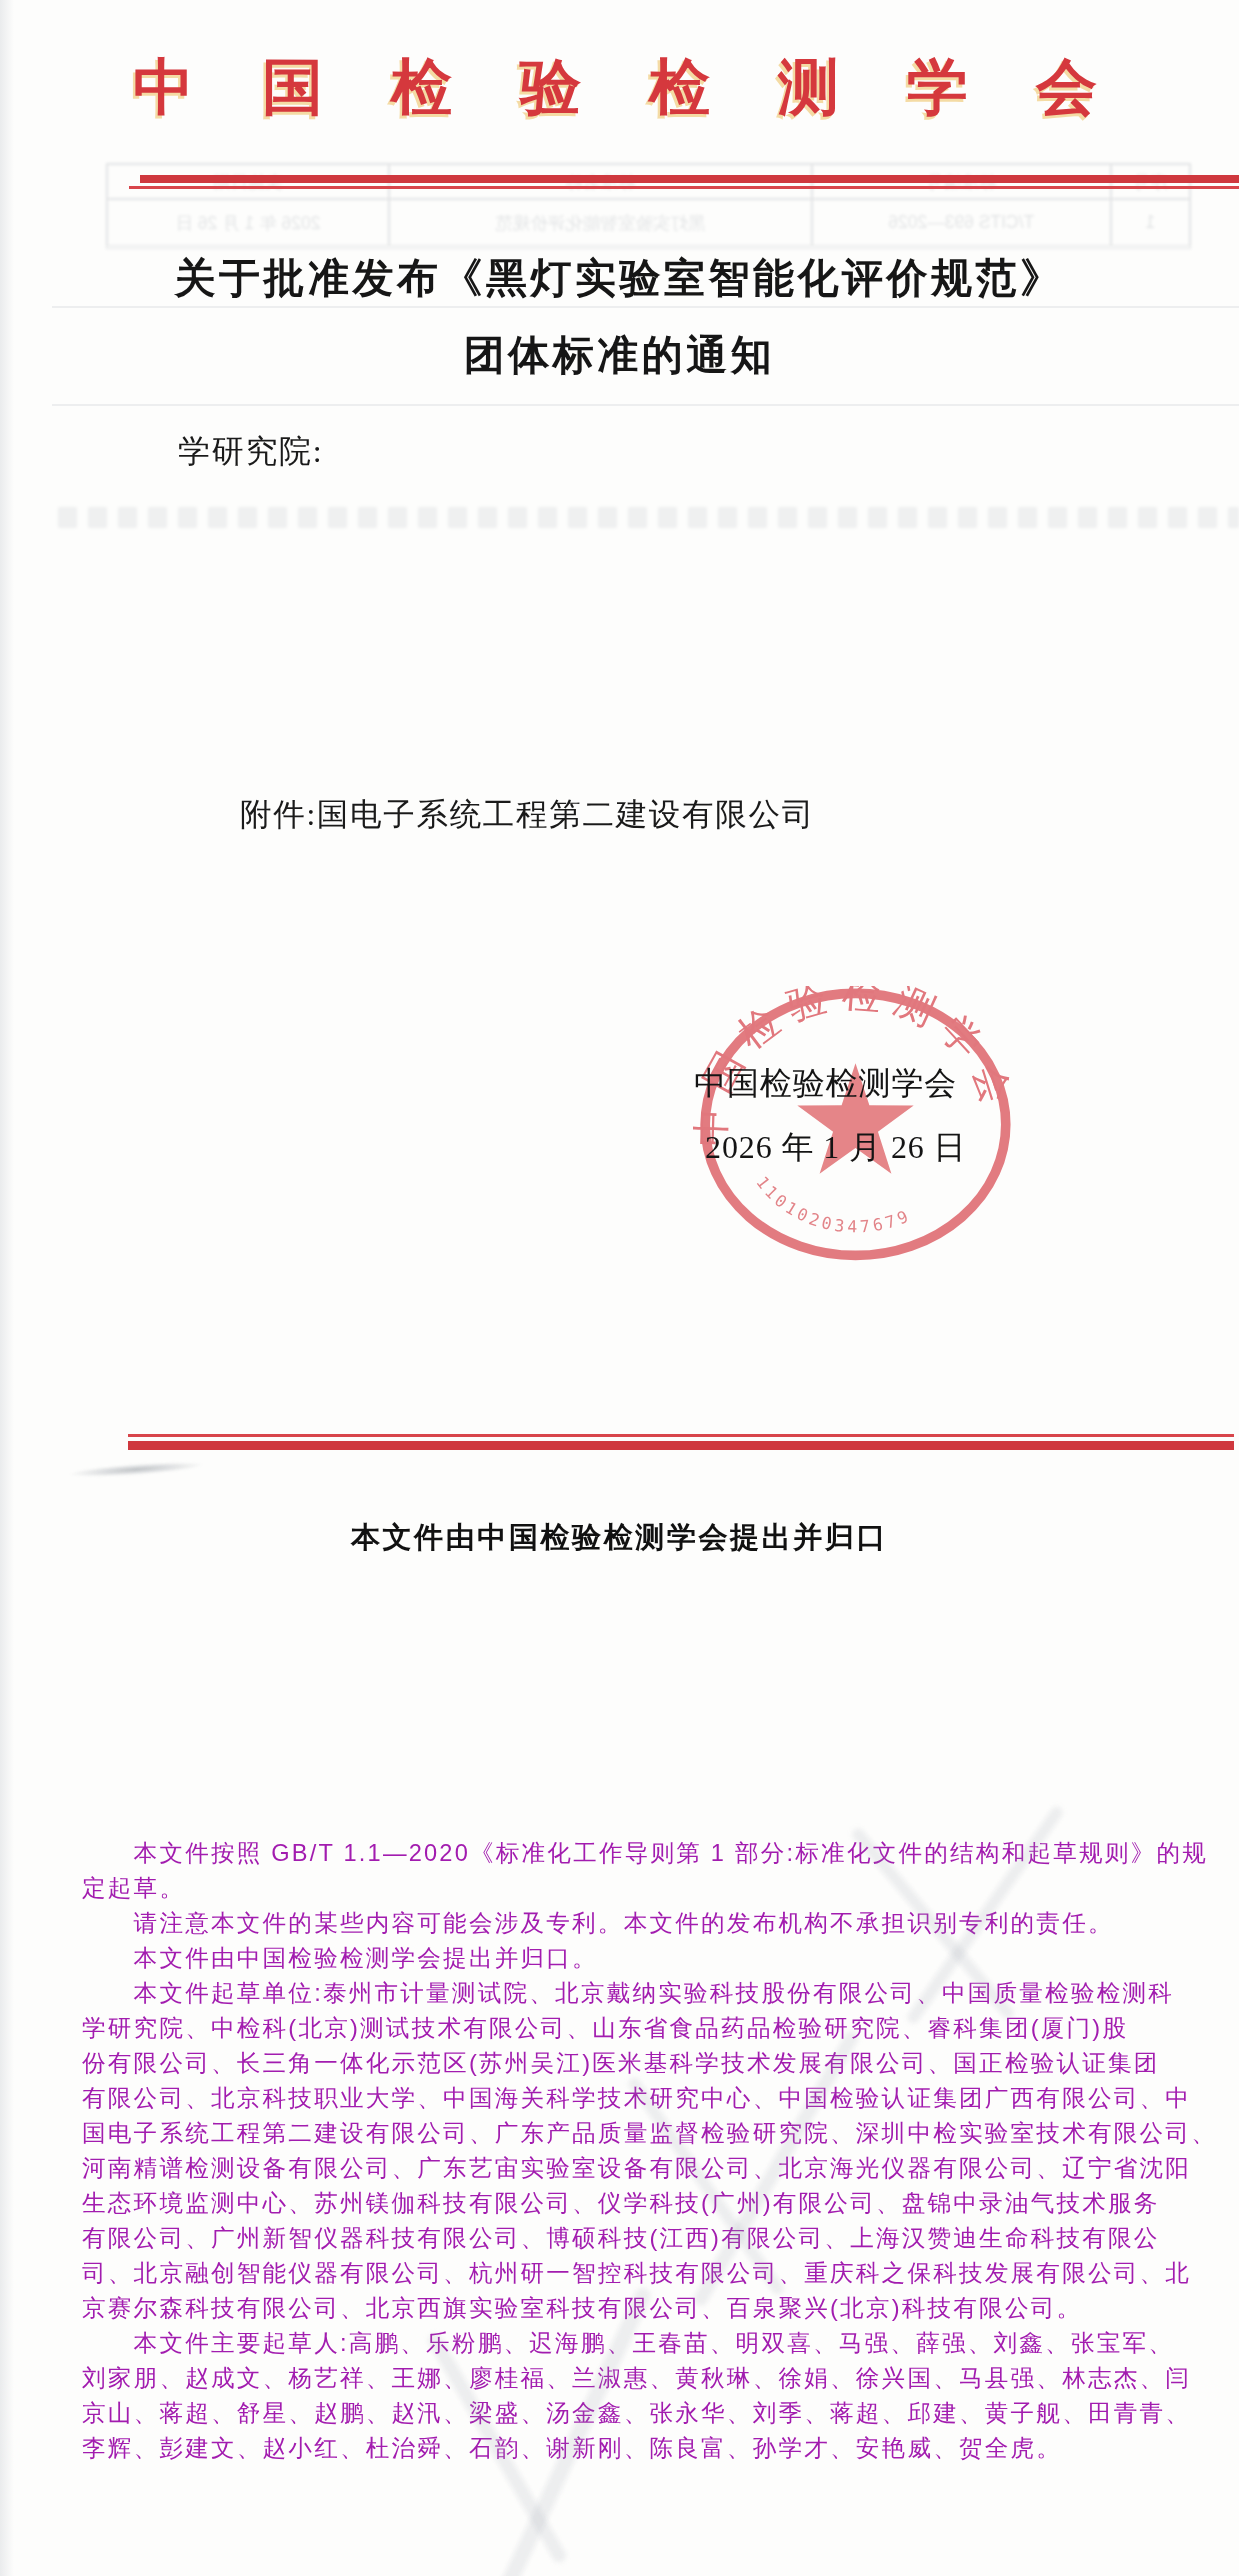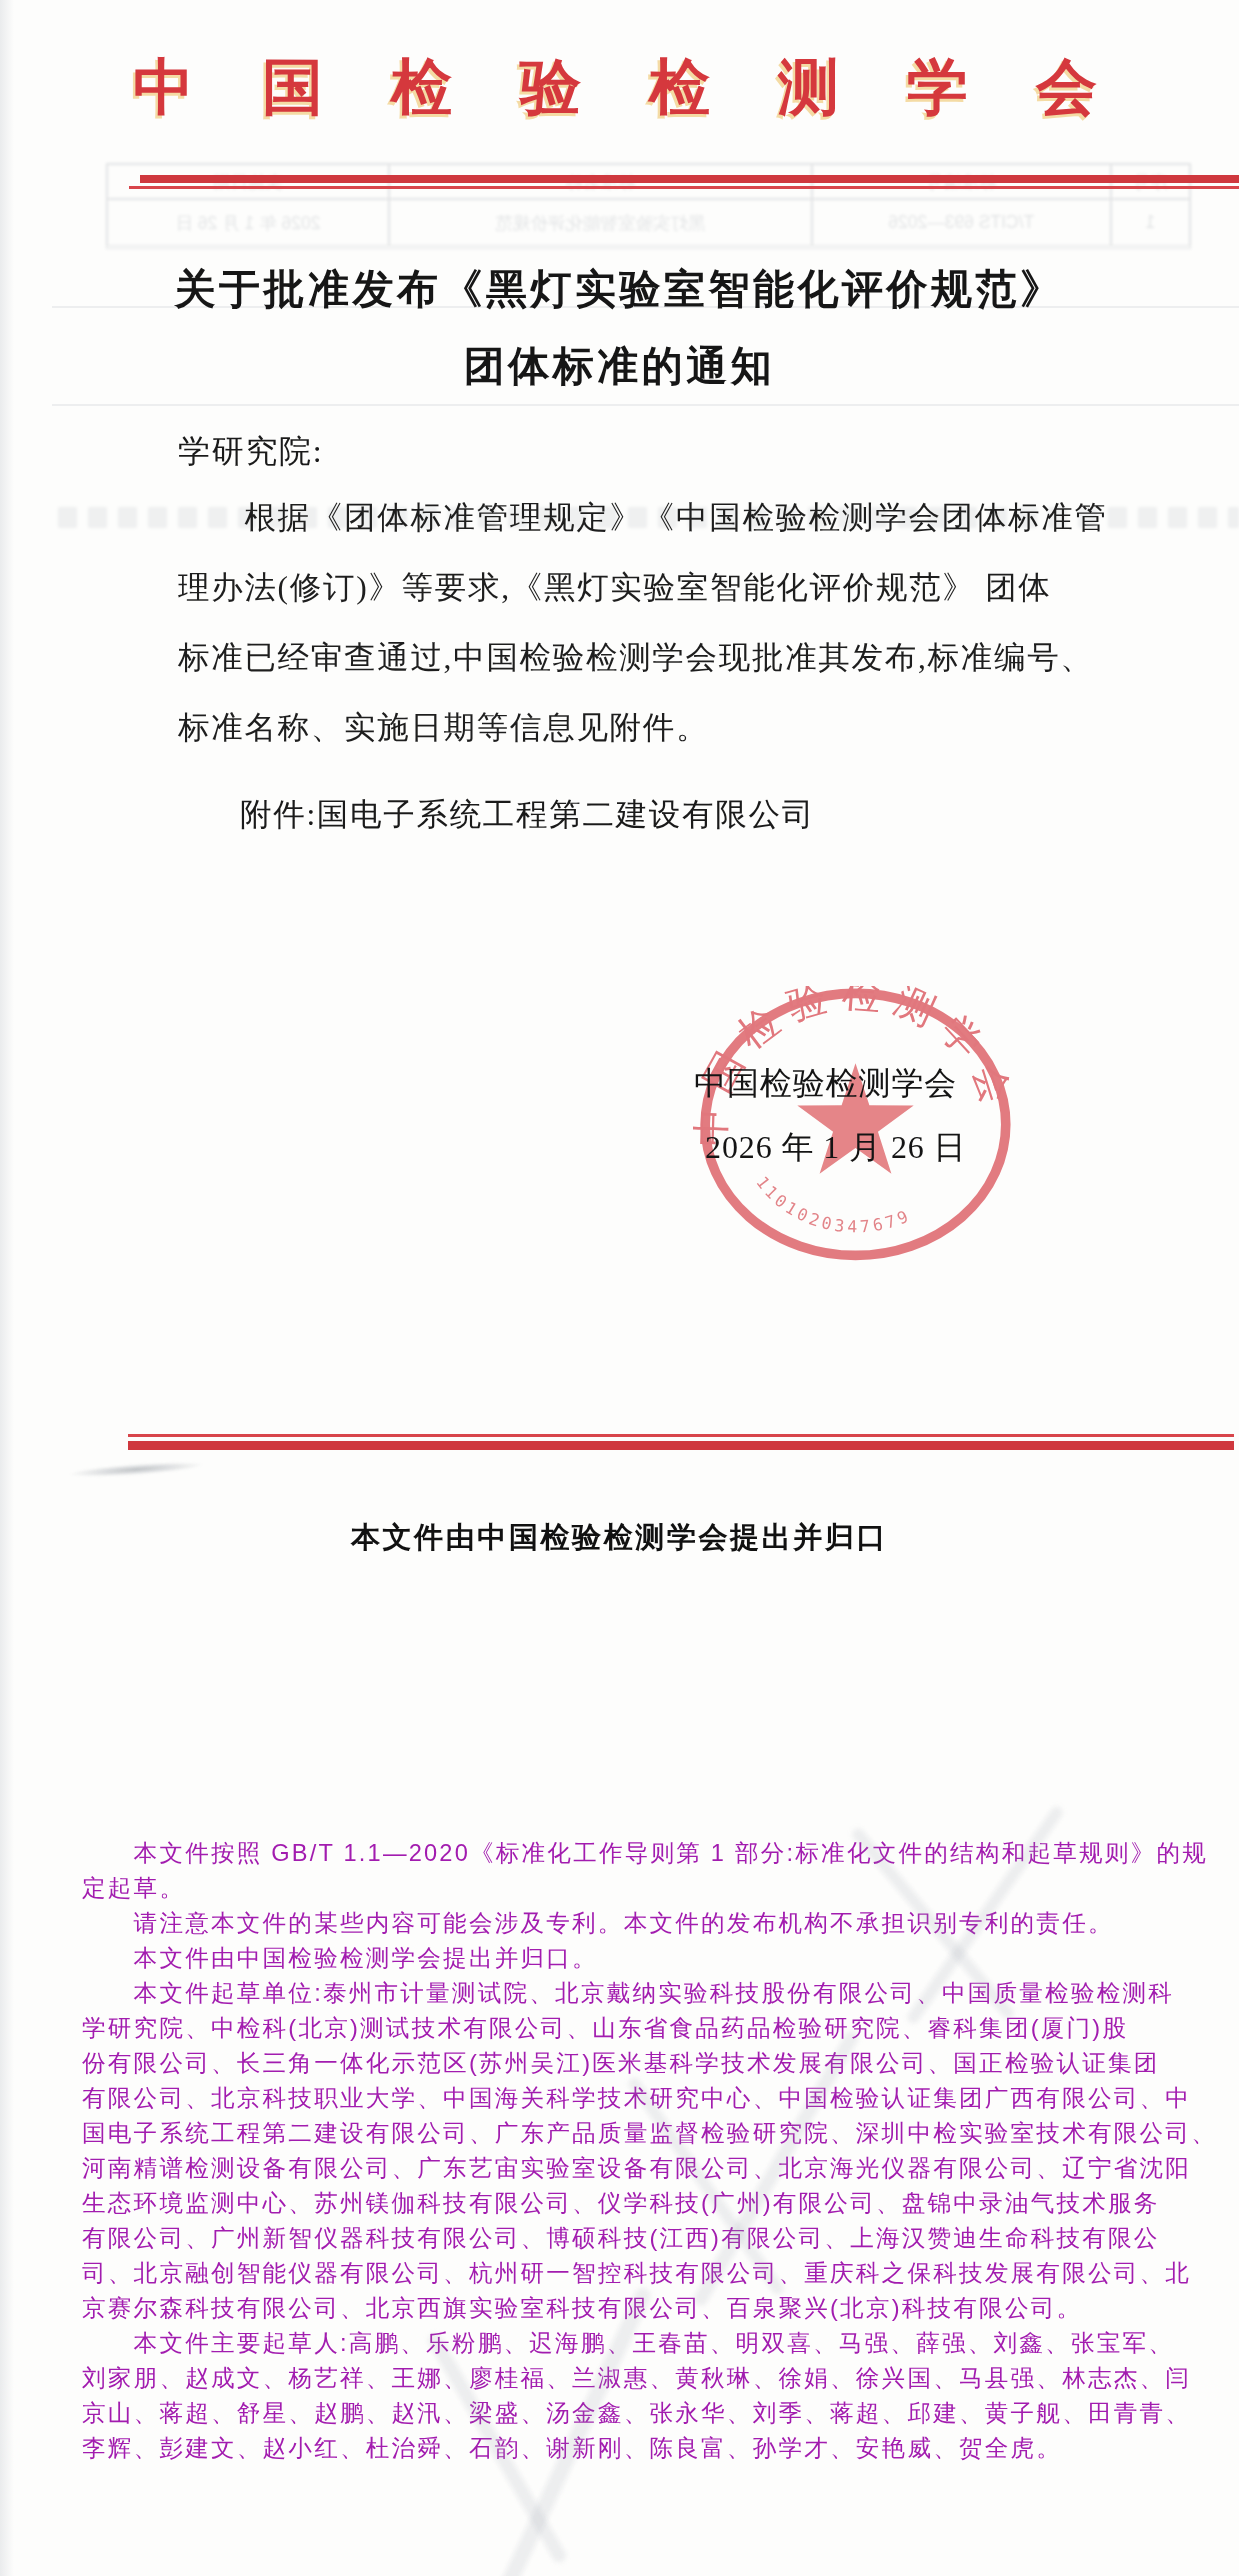--- a/index.html
+++ b/index.html
@@ -6,21 +6,21 @@
   .page{position:relative;width:1239px;height:2576px;background:#fdfdfc;overflow:hidden;
         font-family:"Liberation Serif","DejaVu Serif",serif;color:#1a1a1a;}
   .edge-shade{position:absolute;left:0;top:0;bottom:0;width:14px;
         background:linear-gradient(90deg,rgba(135,145,158,.16),rgba(135,145,158,0));}
   
   .banner{position:absolute;left:133px;top:47px;font-size:61px;font-weight:bold;
         letter-spacing:68px;white-space:nowrap;color:#d5383d;
         text-shadow:-2.6px 2.6px 0 rgba(233,178,58,.45);}
   .rule1-thick{position:absolute;left:140px;right:0;top:175px;height:7.9px;background:#cf383e;}
   .rule1-thin{position:absolute;left:129px;right:0;top:186px;height:2.6px;background:#d8454b;}
-  .notice-title{position:absolute;left:0;right:0;top:251px;text-align:center;
+  .notice-title{position:absolute;left:0;right:0;top:240px;text-align:center;
         font-size:41px;font-weight:bold;line-height:77px;letter-spacing:3.5px;
         white-space:pre-line;color:#161616;}
   .salutation{position:absolute;left:178px;top:430px;font-size:32px;letter-spacing:1.7px;}
   .body-text{position:absolute;left:178px;top:483px;font-size:31.5px;line-height:70px;
         letter-spacing:1.7px;white-space:pre;color:#1e1e1e;}
   .attachment-note{position:absolute;left:240px;top:794px;font-size:31.5px;letter-spacing:1.7px;}
   
   .seal-svg{position:absolute;left:693px;top:986px;}
   .seal-org{position:absolute;left:694px;top:1062px;font-size:32px;letter-spacing:0.9px;color:#141414;}
   .seal-date{position:absolute;left:705px;top:1126px;font-size:32px;letter-spacing:0.9px;color:#141414;}
@@ -86,24 +86,20 @@
   <div class="ghost-line" style="top:404px;"></div>
   <div class="ghost-textband"></div>
 
   <div class="banner">中国检验检测学会</div>
   <div class="rule1-thick"></div>
   <div class="rule1-thin"></div>
 
   <div class="notice-title">关于批准发布《黑灯实验室智能化评价规范》
 团体标准的通知</div>
   <div class="salutation">学研究院:</div>
-  <div class="body-text">　　根据《团体标准管理规定》《中国检验检测学会团体标准管
-理办法(修订)》等要求,《黑灯实验室智能化评价规范》 团体
-标准已经审查通过,中国检验检测学会现批准其发布,标准编号、
-标准名称、实施日期等信息见附件。</div>
   <div class="attachment-note">附件:国电子系统工程第二建设有限公司</div>
 
   <svg class="seal-svg" width="325" height="282" viewBox="0 0 372 322">
     <g opacity="0.82">
       <ellipse cx="186" cy="158" rx="172" ry="150" fill="none" stroke="#dd5f66" stroke-width="11"></ellipse>
       <path id="sealTopArc" d="M 45 204 A 150 134 0 1 1 327 204" fill="none"></path>
       <path id="sealBottomArc" d="M 66 214 A 132 116 0 0 0 306 214" fill="none"></path>
       <text font-size="44" fill="#db5a62" letter-spacing="14" font-family="'Liberation Serif','DejaVu Serif',serif">
         <textPath href="#sealTopArc" startOffset="4%">中国检验检测学会</textPath>
       </text>

